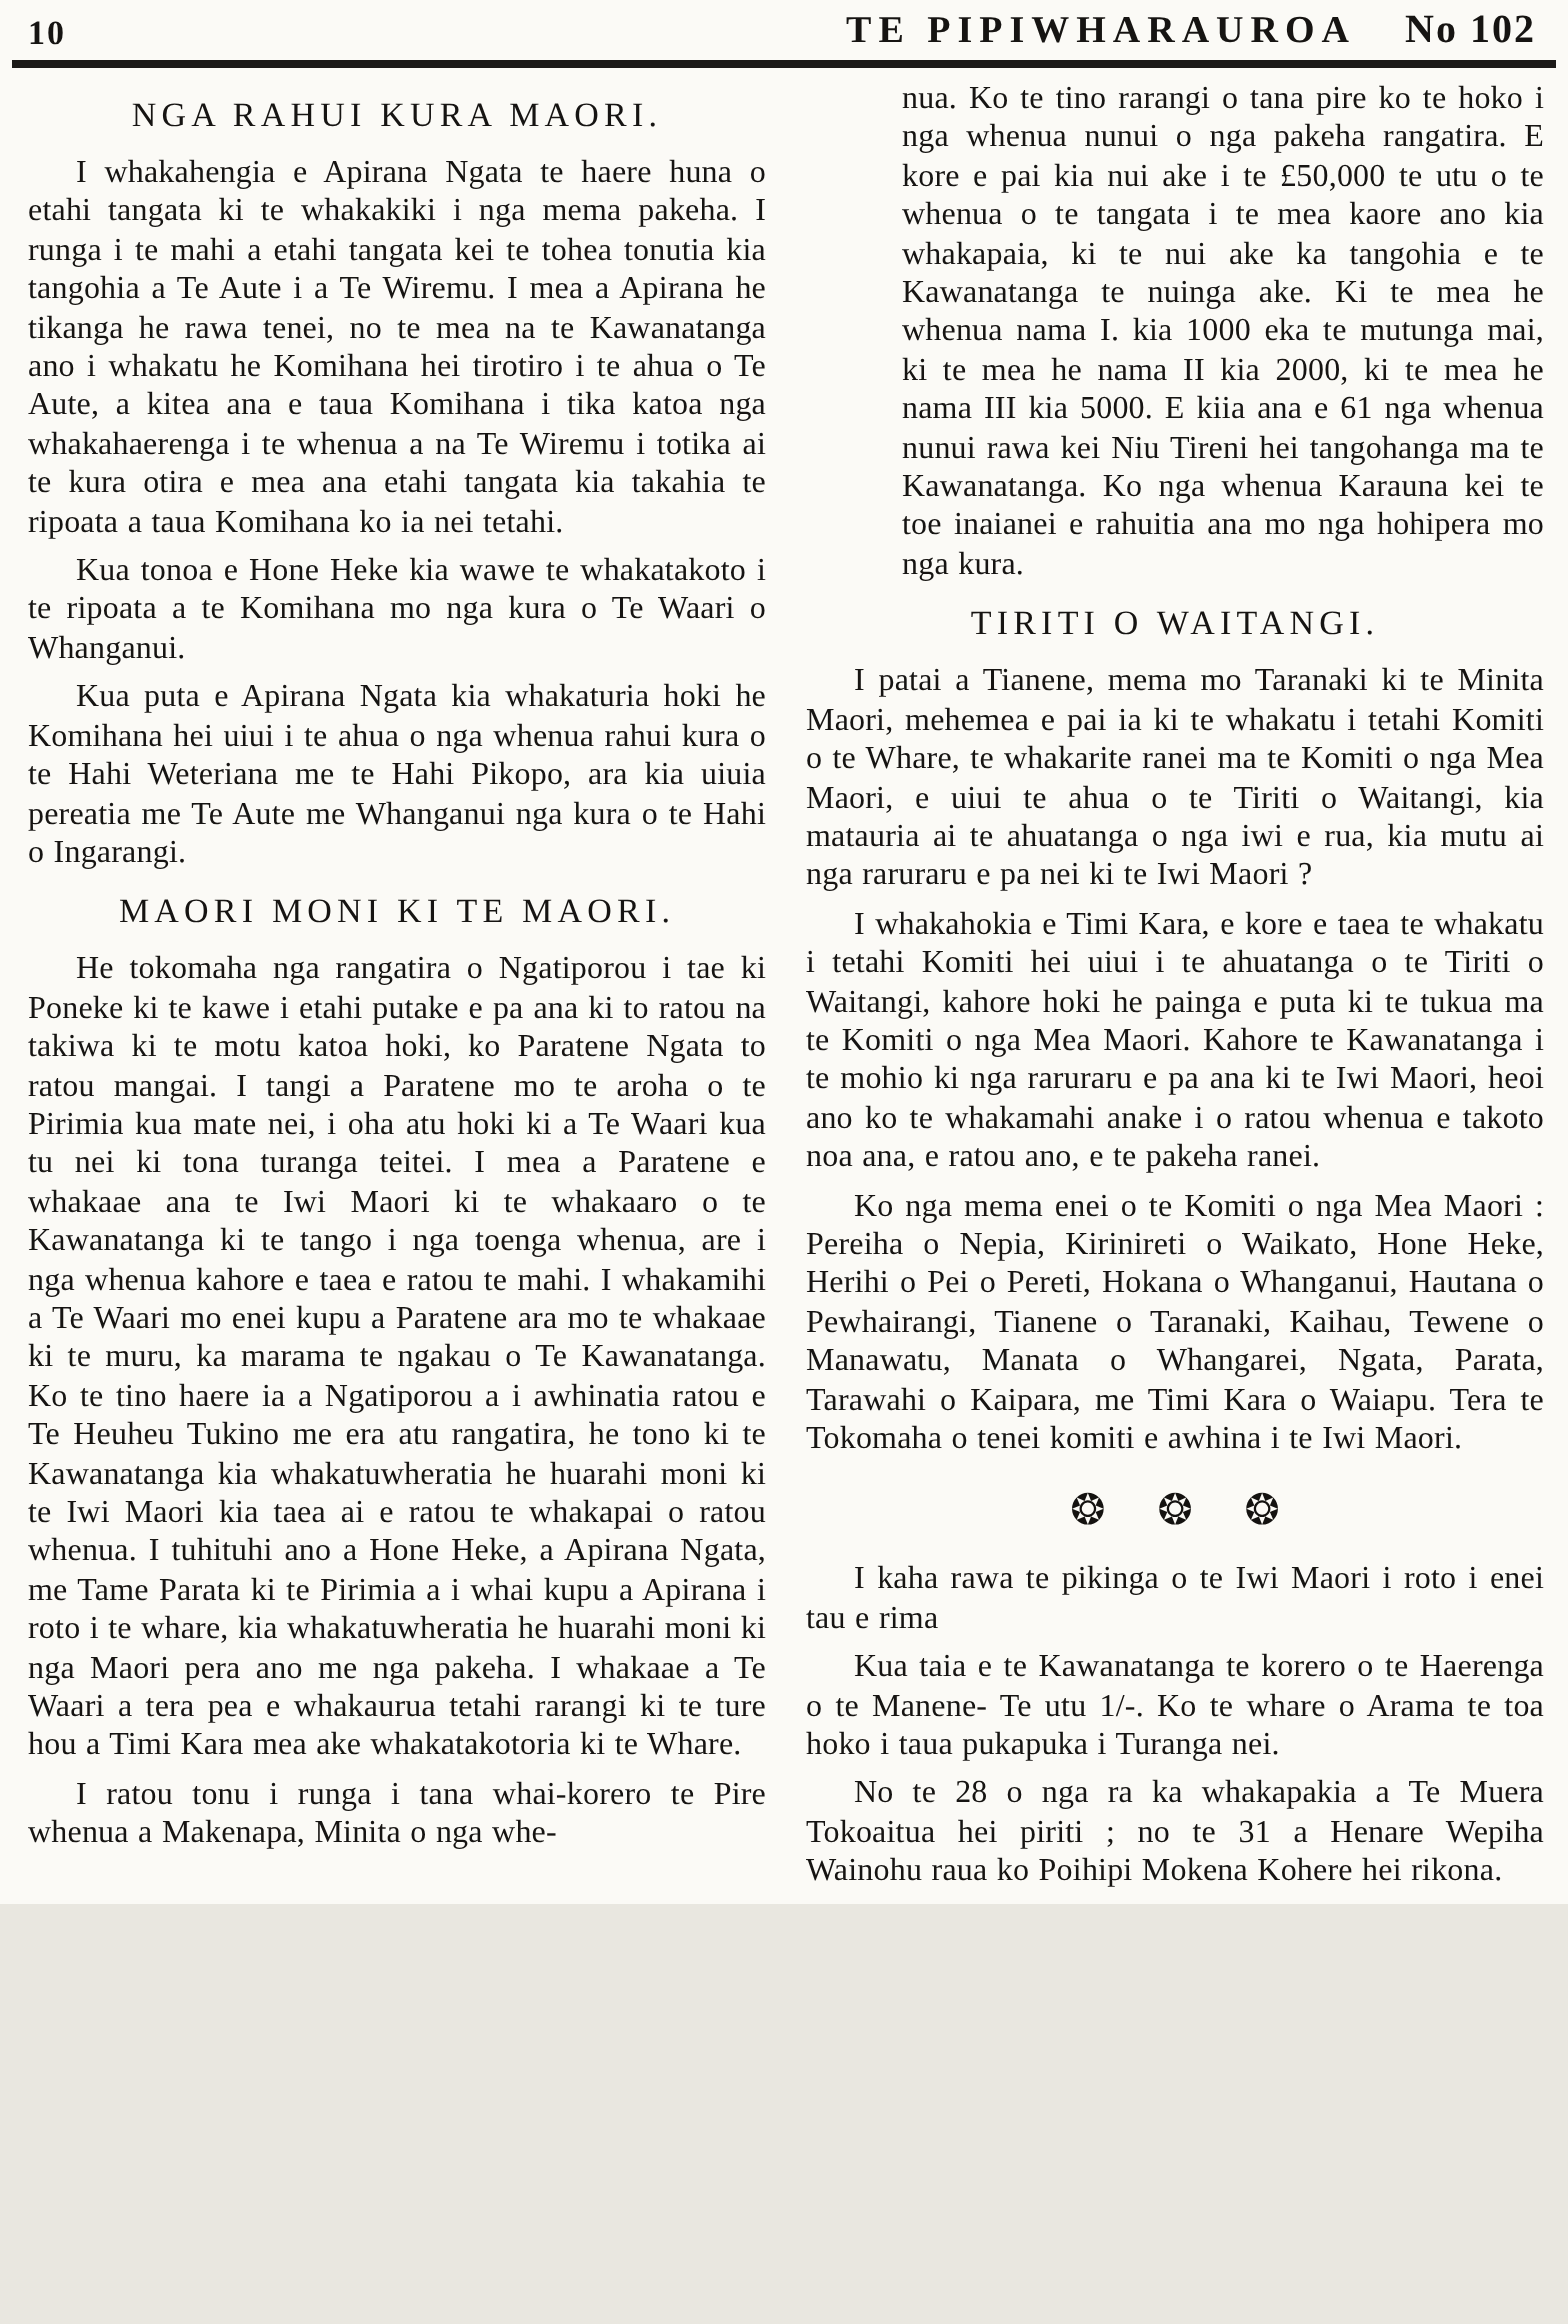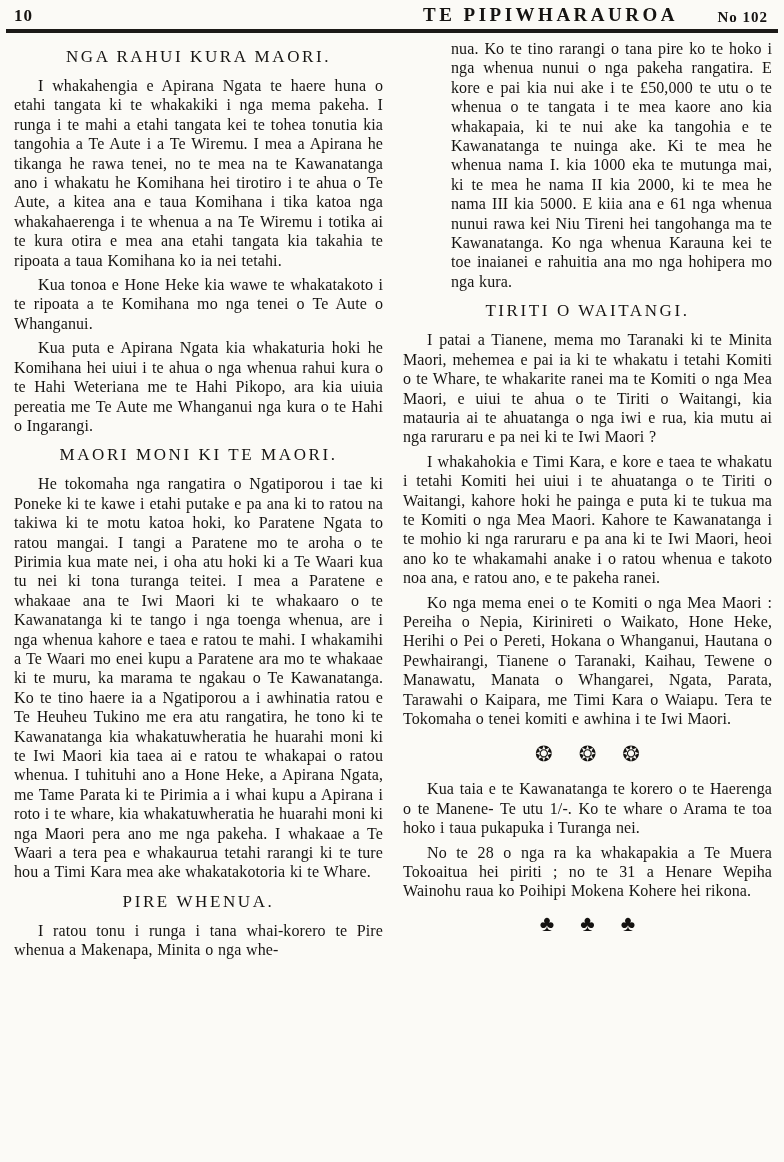--- a/index.html
+++ b/index.html
@@ -3,21 +3,21 @@
 <meta charset="utf-8">
 <style>
   html,body{margin:0;padding:0;}
   body{
     background:#e9e7e0;
     font-family:"Liberation Serif","DejaVu Serif",serif;
   }
   .page{
     position:relative;
     width:784px;
-    height:1162px;
+    height:952px;
     margin:0 auto;
     background:#fbfaf6;
     color:#161412;
     overflow:hidden;
     box-sizing:border-box;
   }
   
   .masthead{
     display:flex;
     align-items:flex-end;
@@ -32,21 +32,21 @@
     width:90px;
   }
   .masthead-title{
     font-size:19px;
     letter-spacing:3.5px;
     font-weight:bold;
     text-align:right;
     flex:1;
   }
   .issue-num{
-    font-size:15px;
+    font-size:20px;
     letter-spacing:1px;
     font-weight:bold;
     width:90px;
     text-align:right;
   }
   .masthead-rule{
     height:0;
     border-top:3px solid #1c1a18;
     border-bottom:1px solid #1c1a18;
     margin:2px 6px 0 6px;
@@ -103,40 +103,40 @@
     <div class="masthead-title">TE PIPIWHARAUROA</div>
     <div class="issue-num">No 102</div>
   </div>
   <div class="masthead-rule"></div>
 
   <div class="columns">
 
     <div class="col">
       <h2 class="article-heading first">NGA RAHUI KURA MAORI.</h2>
       <p class="body-par">I whakahengia e Apirana Ngata te haere huna o etahi tangata ki te whakakiki i nga mema pakeha.  I runga i te mahi a etahi tangata kei te tohea tonutia kia tangohia a Te Aute i a Te Wiremu.  I mea a Apirana he tikanga he rawa tenei, no te mea na te Kawanatanga ano i whakatu he Komihana hei tirotiro i te ahua o Te Aute, a kitea ana e taua Komihana i tika katoa nga whakahaerenga i te whenua a na Te Wiremu i totika ai te kura otira e mea ana etahi tangata kia takahia te ripoata a taua Komihana ko ia nei tetahi.</p>
-      <p class="body-par">Kua tonoa e Hone Heke kia wawe te whakatakoto i te ripoata a te Komihana mo nga tenei o Te Aute o Whanganui.</p>
+      <p class="body-par">Kua tonoa e Hone Heke kia wawe te whakatakoto i te ripoata a te Komihana mo nga kura o Te Waari o Whanganui.</p>
       <p class="body-par">Kua puta e Apirana Ngata kia whakaturia hoki he Komihana hei uiui i te ahua o nga whenua rahui kura o te Hahi Weteriana me te Hahi Pikopo, ara kia uiuia pereatia me Te Aute me Whanganui nga kura o te Hahi o Ingarangi.</p>
 
       <h2 class="article-heading">MAORI MONI KI TE MAORI.</h2>
       <p class="body-par">He tokomaha nga rangatira o Ngatiporou i tae ki Poneke ki te kawe i etahi putake e pa ana ki to ratou na takiwa ki te motu katoa hoki, ko Paratene Ngata to ratou mangai.  I tangi a Paratene mo te aroha o te Pirimia kua mate nei, i oha atu hoki ki a Te Waari kua tu nei ki tona turanga teitei.  I mea a Paratene e whakaae ana te Iwi Maori ki te whakaaro o te Kawanatanga ki te tango i nga toenga whenua, are i nga whenua kahore e taea e ratou te mahi.  I whakamihi a Te Waari mo enei kupu a Paratene ara mo te whakaae ki te muru, ka marama te ngakau o Te Kawanatanga.  Ko te tino haere ia a Ngatiporou a i awhinatia ratou e Te Heuheu Tukino me era atu rangatira, he tono ki te Kawanatanga kia whakatuwheratia he huarahi moni ki te Iwi Maori kia taea ai e ratou te whakapai o ratou whenua.  I tuhituhi ano a Hone Heke, a Apirana Ngata, me Tame Parata ki te Pirimia a i whai kupu a Apirana i roto i te whare, kia whakatuwheratia he huarahi moni ki nga Maori pera ano me nga pakeha.  I whakaae a Te Waari a tera pea e whakaurua tetahi rarangi ki te ture hou a Timi Kara mea ake whakatakotoria ki te Whare.</p>
 
-      <h2 class="article-heading">PIRE WHENUA.</h2>
       <p class="body-par">I ratou tonu i runga i tana whai-korero te Pire whenua a Makenapa, Minita o nga whe-</p>
     </div>
 
     <div class="col">
       <p class="body-par noindent">nua.  Ko te tino rarangi o tana pire ko te hoko i nga whenua nunui o nga pakeha rangatira. E kore e pai kia nui ake i te £50,000 te utu o te whenua o te tangata i te mea kaore ano kia whakapaia, ki te nui ake ka tangohia e te Kawanatanga te nuinga ake.  Ki te mea he whenua nama I. kia 1000 eka te mutunga mai, ki te mea he nama II kia 2000, ki te mea he nama III kia 5000.  E kiia ana e 61 nga whenua nunui rawa kei Niu Tireni hei tangohanga ma te Kawanatanga.  Ko nga whenua Karauna kei te toe inaianei e rahuitia ana mo nga hohipera mo nga kura.</p>
 
       <h2 class="article-heading">TIRITI O WAITANGI.</h2>
       <p class="body-par">I patai a Tianene, mema mo Taranaki ki te Minita Maori, mehemea e pai ia ki te whakatu i tetahi Komiti o te Whare, te whakarite ranei ma te Komiti o nga Mea Maori, e uiui te ahua o te Tiriti o Waitangi, kia matauria ai te ahuatanga o nga iwi e rua, kia mutu ai nga raruraru e pa nei ki te Iwi Maori ?</p>
       <p class="body-par">I whakahokia e Timi Kara, e kore e taea te whakatu i tetahi Komiti hei uiui i te ahuatanga o te Tiriti o Waitangi, kahore hoki he painga e puta ki te tukua ma te Komiti o nga Mea Maori.  Kahore te Kawanatanga i te mohio ki nga raruraru e pa ana ki te Iwi Maori, heoi ano ko te whakamahi anake i o ratou whenua e takoto noa ana, e ratou ano, e te pakeha ranei.</p>
       <p class="body-par">Ko nga mema enei o te Komiti o nga Mea Maori :  Pereiha o Nepia, Kirinireti o Waikato, Hone Heke, Herihi o Pei o Pereti, Hokana o Whanganui, Hautana o Pewhairangi, Tianene o Taranaki, Kaihau, Tewene o Manawatu, Manata o Whangarei, Ngata, Parata, Tarawahi o Kaipara, me Timi Kara o Waiapu.  Tera te Tokomaha o tenei komiti e awhina i te Iwi Maori.</p>
 
       <div class="ornament-row">❂❂❂</div>
 
+      <p class="body-par">I kaha rawa te pikinga o te Iwi Maori i roto i enei tau e rima</p>
       <p class="body-par">Kua taia e te Kawanatanga te korero o te Haerenga o te Manene-   Te utu 1/-. Ko te whare o Arama te toa hoko i taua pukapuka i Turanga nei.</p>
       <p class="body-par">No te 28 o nga ra ka whakapakia a Te Muera Tokoaitua hei piriti ;  no te 31 a Henare Wepiha Wainohu raua ko Poihipi Mokena Kohere hei rikona.</p>
 
       <div class="ornament-row clubs">♣♣♣</div>
     </div>
 
   </div>
 </div>
 
 </body></html>

